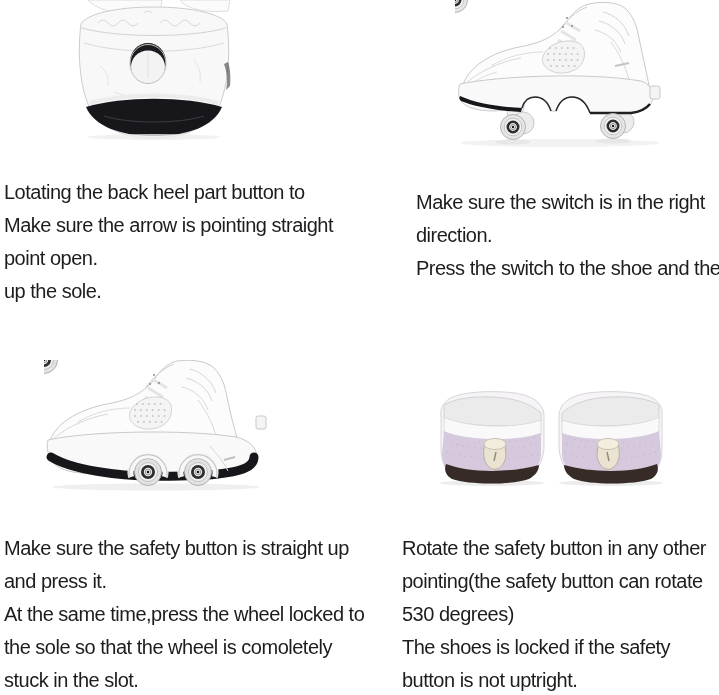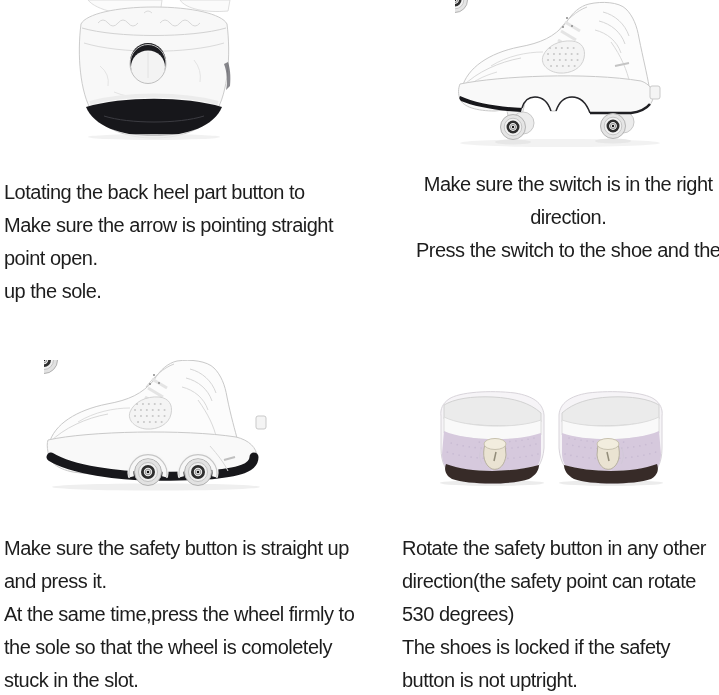--- a/index.html
+++ b/index.html
@@ -7,21 +7,21 @@
           font-family:Liberation Sans, sans-serif;}
   .fig{position:absolute;margin:0;padding:0;}
   .fig svg{display:block;width:100%;height:100%;}
   .fig1{left:74px;top:0;width:160px;height:140px;}
   .fig2{left:455px;top:0;width:210px;height:148px;}
   .fig3{left:44px;top:360px;width:225px;height:132px;}
   .fig4{left:437px;top:388px;width:230px;height:100px;}
   .txt{position:absolute;color:#1d1d1d;font-size:20px;line-height:33px;
        letter-spacing:-0.5px;white-space:nowrap;}
   .txt1{left:4px;top:176px;}
-  .txt2{left:416px;top:168px;text-align:center;}
+  .txt2{left:416px;top:186px;}
   .txt3{left:4px;top:532px;}
   .txt4{left:402px;top:532px;}
 </style>
 </head>
 <body>
 
 <div class="canvas">
 
   <figure class="fig fig1" aria-label="heel-safety-button-closeup-photo">
     <svg viewBox="0 0 160 140">
@@ -170,26 +170,26 @@
 
   <div class="txt txt2">
     <div class="ln">Make sure the switch is in the right</div>
     <div class="ln">direction.</div>
     <div class="ln">Press the switch to the shoe and the</div>
   </div>
 
   <div class="txt txt3">
     <div class="ln">Make sure the safety button is straight up</div>
     <div class="ln">and press it.</div>
-    <div class="ln">At the same time,press the wheel firmly to</div>
+    <div class="ln">At the same time,press the wheel locked to</div>
     <div class="ln">the sole so that the wheel is comoletely</div>
     <div class="ln">stuck in the slot.</div>
   </div>
 
   <div class="txt txt4">
     <div class="ln">Rotate the safety button in any other</div>
-    <div class="ln">direction(the safety point can rotate</div>
+    <div class="ln">pointing(the safety button can rotate</div>
     <div class="ln">530 degrees)</div>
     <div class="ln">The shoes is locked if the safety</div>
     <div class="ln">button is not uptright.</div>
   </div>
 
 </div>
 
 </body></html>

